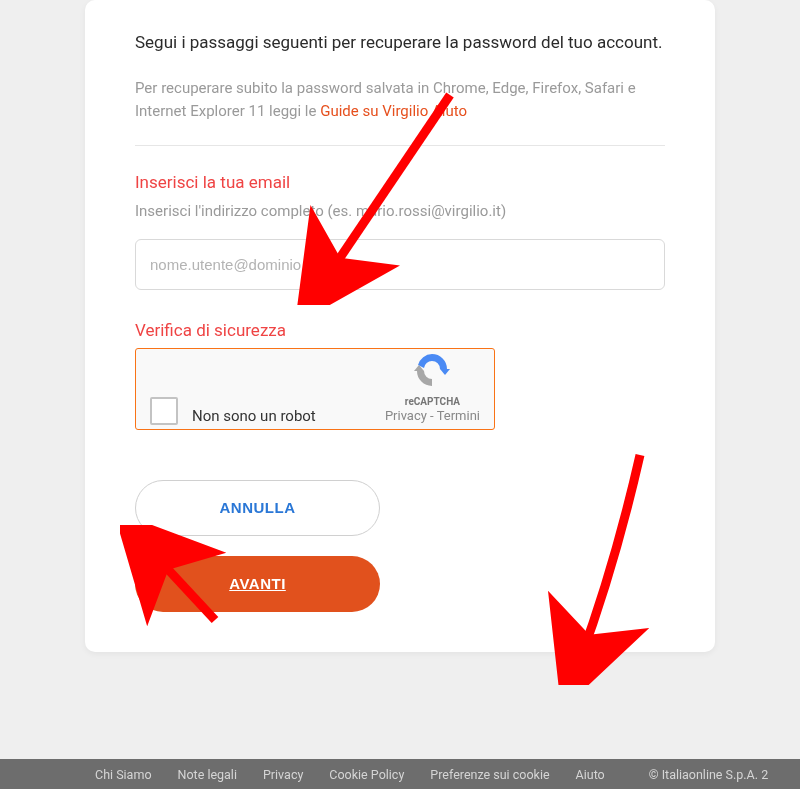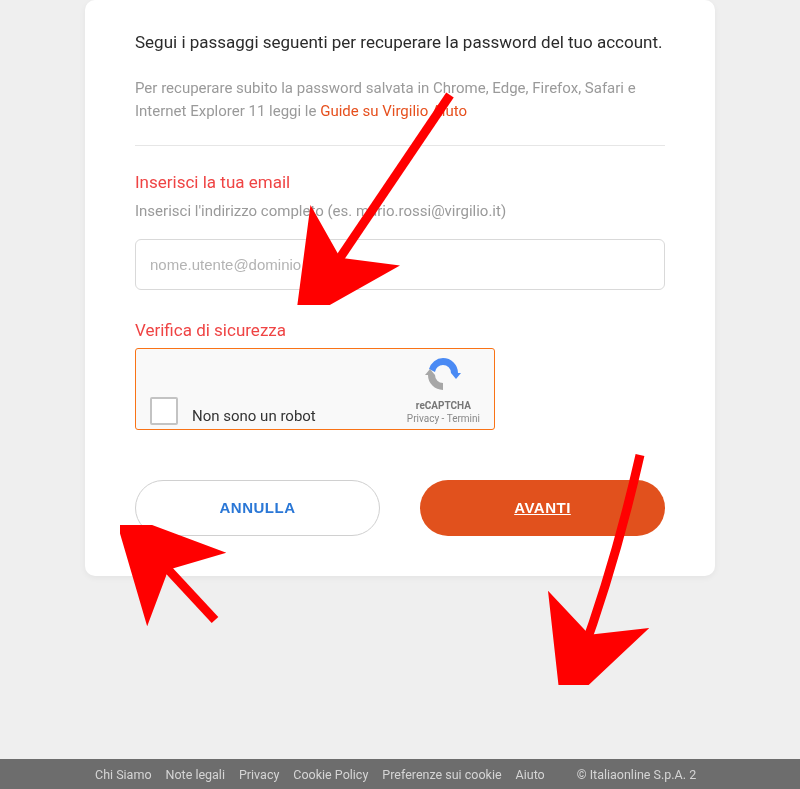--- a/index.html
+++ b/index.html
@@ -93,25 +93,26 @@
     font-size: 9px;
     color: #777;
     line-height: 1.3;
   }
   .recaptcha-icon {
     width: 40px;
     height: 38px;
     margin: 0 auto 2px auto;
   }
   .recaptcha-brand { font-size: 10px; color: #777; font-weight: bold; }
-  .recaptcha-links { font-size: 10px; color: #888; }
+  .recaptcha-links { font-size: 13px; color: #888; }
   .button-row {
     display: flex;
     justify-content: space-between;
     gap: 20px;
+    flex-direction: column;
   }
   .btn {
     flex: 0 0 auto;
     width: 245px;
     height: 56px;
     border-radius: 30px;
     font-size: 15px;
     font-weight: 700;
     letter-spacing: 0.5px;
     cursor: pointer;
@@ -135,21 +136,21 @@
     left: 0;
     bottom: 0;
     width: 100%;
     height: 30px;
     background: #6d6d6d;
     color: #d5d5d5;
     font-size: 12.5px;
     display: flex;
     align-items: center;
     padding: 0 0 0 95px;
-    gap: 14px;
+    gap: 26px;
     white-space: nowrap;
   }
   .footer span { cursor: pointer; }
   .footer .copy { margin-left: 18px; }
   .arrow { position: absolute; pointer-events: none; }
 </style>
 </head>
 <body>
 
 <div class="card">

